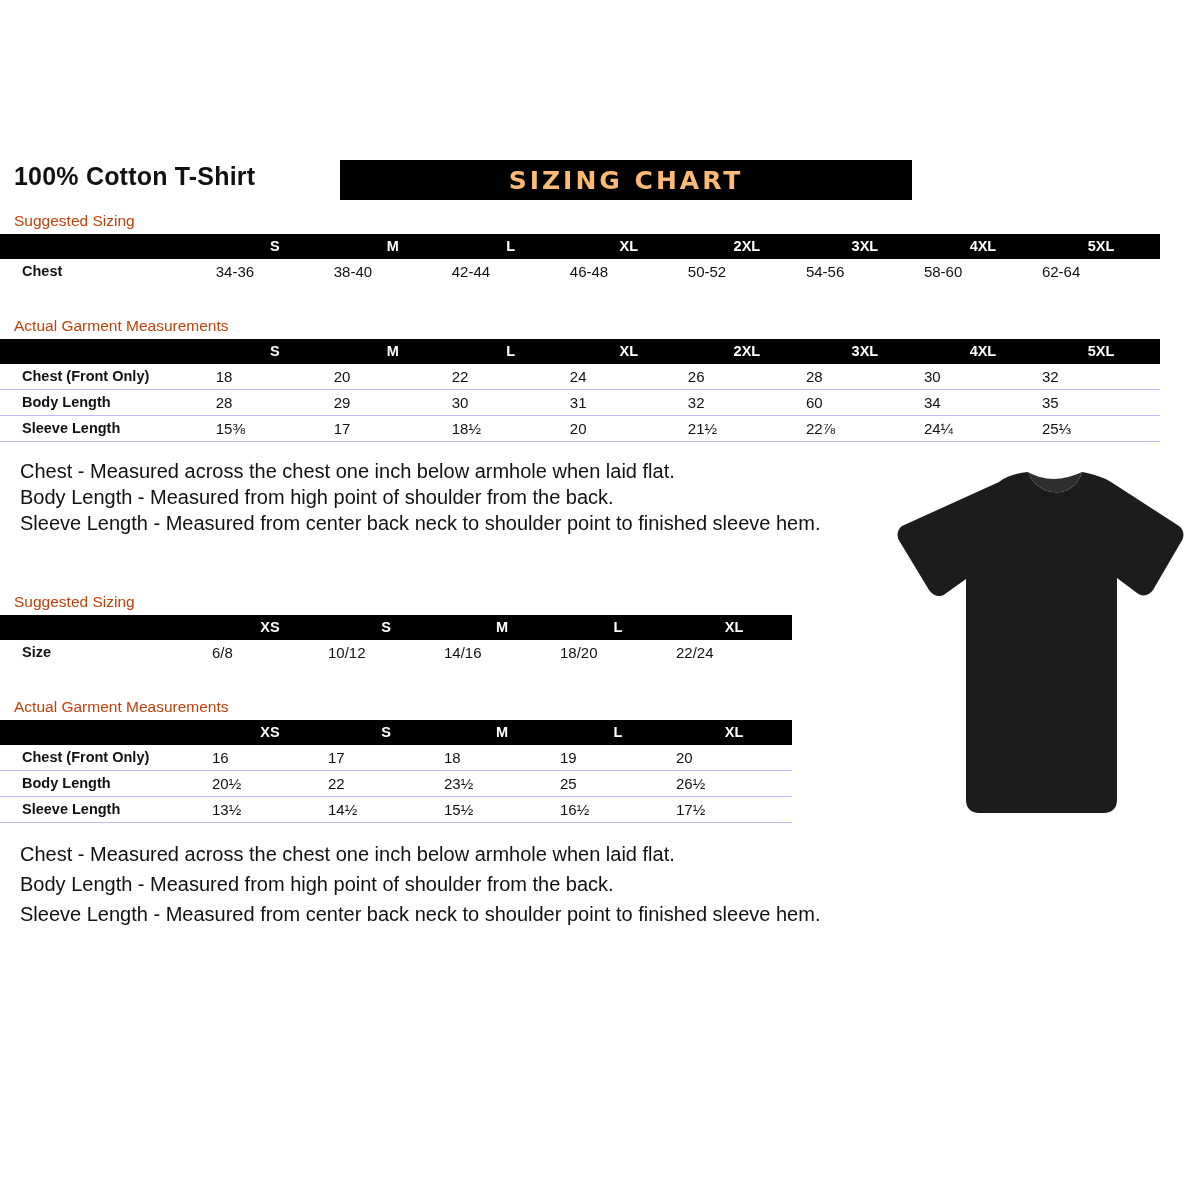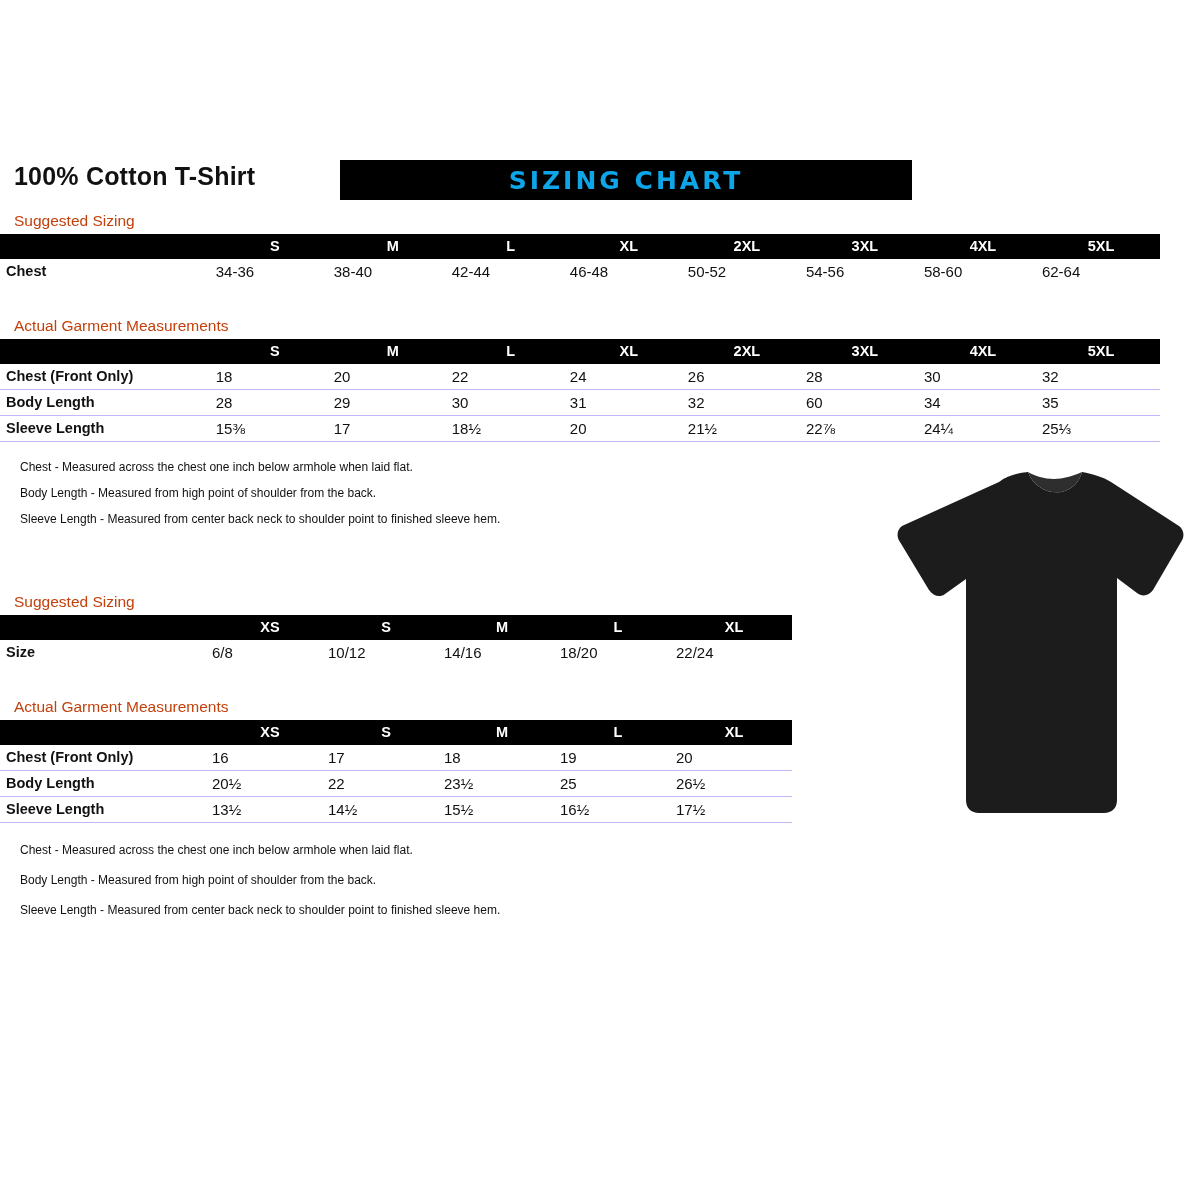--- a/index.html
+++ b/index.html
@@ -40,21 +40,21 @@
     letter-spacing: 0.2px;
     white-space: nowrap;
   }
   .sizing-banner {
     position: absolute;
     left: 326px;
     top: 0;
     width: 572px;
     height: 40px;
     background: #000000;
-    color: #0ea5e9;
+    color: #fdba74;
     display: flex;
     align-items: center;
     justify-content: center;
   }
   .sizing-banner span {
     font-size: 25px;
     font-weight: 700;
     letter-spacing: 3px;
     font-family: "DejaVu Sans", sans-serif;
   }
@@ -93,40 +93,40 @@
   }
   table.size-table thead th.rowhead {
     text-align: left;
   }
   table.size-table tbody td {
     text-align: left;
     color: #111111;
   }
   table.size-table tbody td.rowhead {
     text-align: left;
-    padding-left: 6px;
+    padding-left: 22px;
     font-weight: 700;
     font-size: 14.5px;
   }
   table.size-table tbody tr.ruled td {
     border-bottom: 1px solid #c4b5fd;
   }
 
   
   .adult-col-0 { width: 212px; }
   .adult-col   { width: 116px; }
 
   
   .youth-col-0 { width: 212px; }
   .youth-col   { width: 116px; }
 
   
   .note {
     position: absolute;
-    font-size: 12px;
+    font-size: 20px;
     color: #111111;
     white-space: nowrap;
   }
 
   
   .youth-title {
     position: absolute;
     left: 14px;
     top: 552px;
     font-size: 25px;

